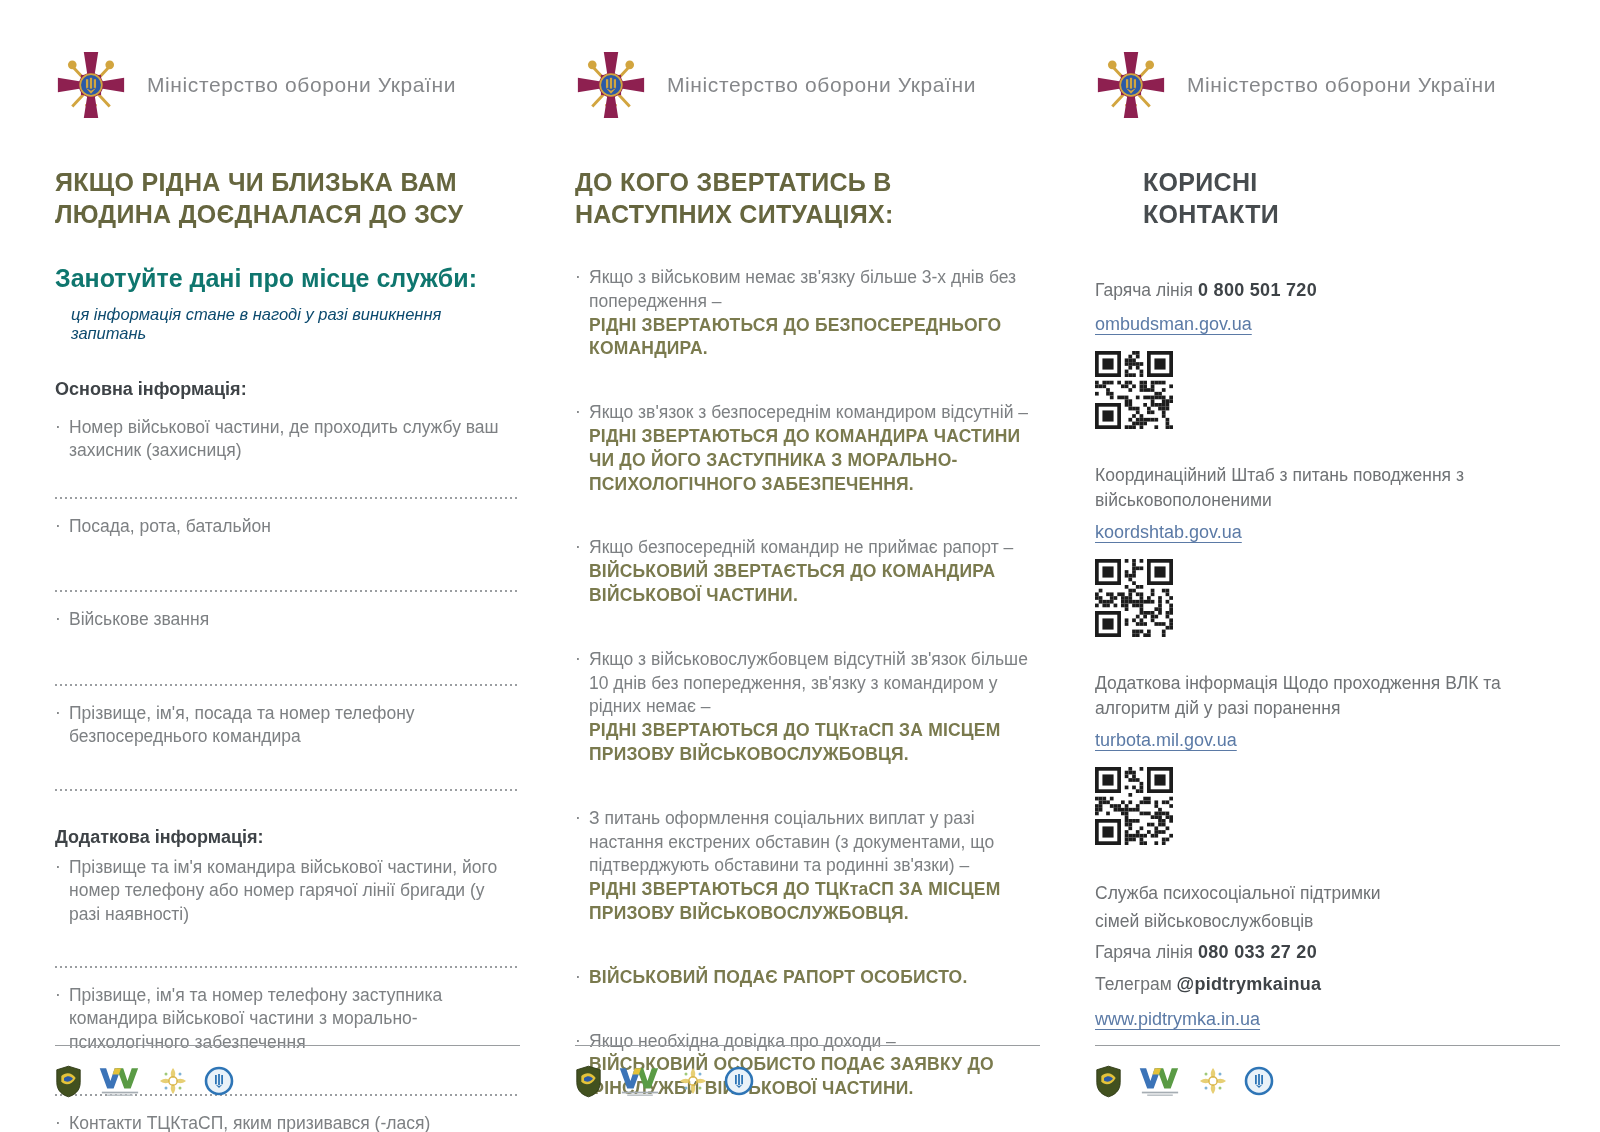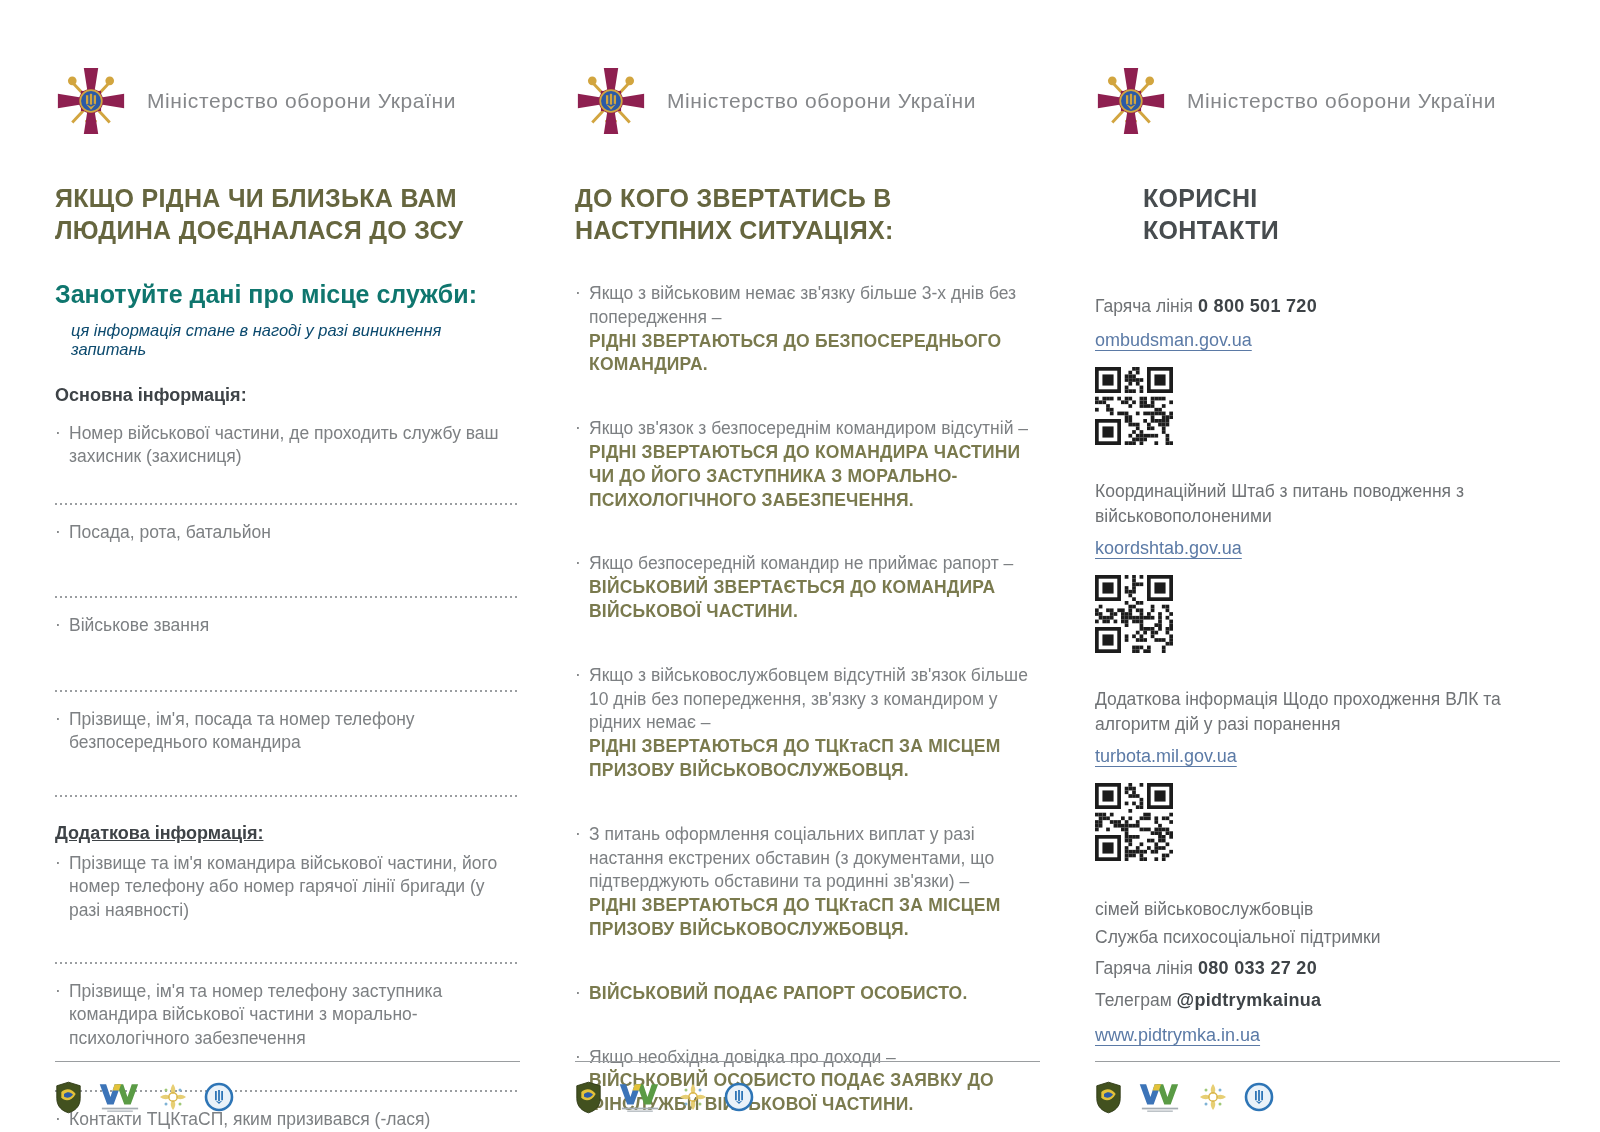--- a/index.html
+++ b/index.html
@@ -1,33 +1,33 @@
 <!DOCTYPE html>
 <html><head>
 <meta charset="utf-8">
 <style>
   html,body{margin:0;padding:0;background:#fff;}
   .page{
     width:1600px;height:1132px;background:#ffffff;position:relative;
     font-family:"Liberation Sans", sans-serif;color:#7d8083;
-    display:flex;gap:55px;padding:48px 40px 0 55px;box-sizing:border-box;align-items:center;
+    display:flex;gap:55px;padding:48px 40px 0 55px;box-sizing:border-box;
   }
   .column{width:465px;position:relative;height:1052px;}
   .col-header{display:flex;align-items:center;gap:20px;height:74px;}
   .emblem{width:72px;height:74px;flex:0 0 72px;}
   .ministry-label{font-size:21px;color:#85878a;letter-spacing:.6px;}
   .col-title{
     margin-top:44px;font-size:25px;font-weight:bold;color:#66663f;
     line-height:1.28;letter-spacing:.3px;white-space:pre-line;
   }
   .col-title.dark{color:#474c4f;margin-left:48px;}
   .subtitle{margin-top:34px;font-size:25px;font-weight:bold;color:#0f766e;}
   .subtitle-note{margin-top:12px;font-size:16.5px;font-style:italic;color:#0c4a6e;margin-left:16px;}
-  .sec-label{margin-top:26px;font-size:18px;font-weight:bold;color:#3e4347;}
-  .sec-label.second{text-decoration:underline;}
+  .sec-label{margin-top:36px;font-size:18px;font-weight:bold;color:#3e4347;}
+  .sec-label.second{}
   .li{position:relative;padding-left:14px;font-size:17.5px;line-height:1.34;color:#7d8083;margin-top:16px;}
   .li .dot{position:absolute;left:0;top:-1px;color:#7d8083;}
   .fill{height:2px;background:repeating-linear-gradient(90deg,#9b9ea1 0 2px,transparent 2px 5px);}
   .f1{margin-top:34px;} .f2{margin-top:52px;} .f3{margin-top:52px;} .f4{margin-top:40px;}
   .f5{margin-top:40px;} .f6{margin-top:40px;}
   .bullets{margin-top:36px;}
   .b{position:relative;padding-left:14px;font-size:17.5px;line-height:1.36;color:#7d8083;margin-bottom:40px;}
   .b .dot{position:absolute;left:0;top:-1px;}
   .b .action{display:block;font-weight:bold;color:#7a7a4e;letter-spacing:.2px;}
   .contacts{margin-top:46px;}
@@ -670,22 +670,22 @@
             <rect x="56" y="0" width="28" height="28" fill="#1c1c1c"></rect>
             <rect x="60" y="4" width="20" height="20" fill="#fff"></rect>
             <rect x="64" y="8" width="12" height="12" fill="#1c1c1c"></rect>
             <rect x="0" y="56" width="28" height="28" fill="#1c1c1c"></rect>
             <rect x="4" y="60" width="20" height="20" fill="#fff"></rect>
             <rect x="8" y="64" width="12" height="12" fill="#1c1c1c"></rect>
           </svg>
       </div>
 
       <div class="contact">
+        <div class="c-line">Служба психосоціальної підтримки</div>
         <div class="c-line">сімей військовослужбовців</div>
-        <div class="c-line">Служба психосоціальної підтримки</div>
         <div class="phone-line">
           <span>Гаряча лінія</span>
           <b>080 033 27 20</b>
         </div>
         <div class="phone-line">
           <span>Телеграм</span>
           <b>@pidtrymkainua</b>
         </div>
         <span class="link">www.pidtrymka.in.ua</span>
       </div>

